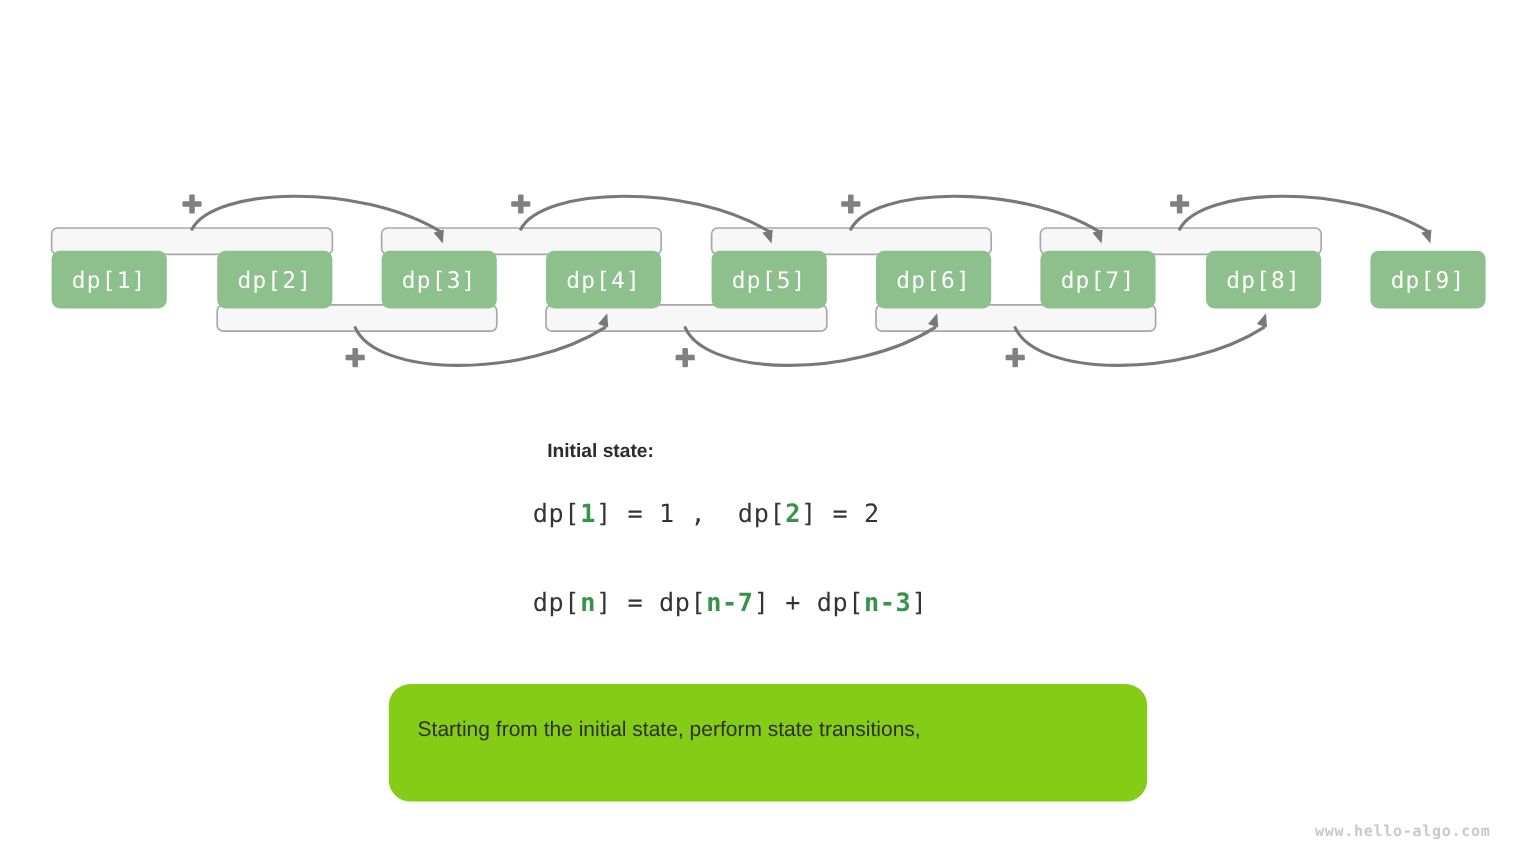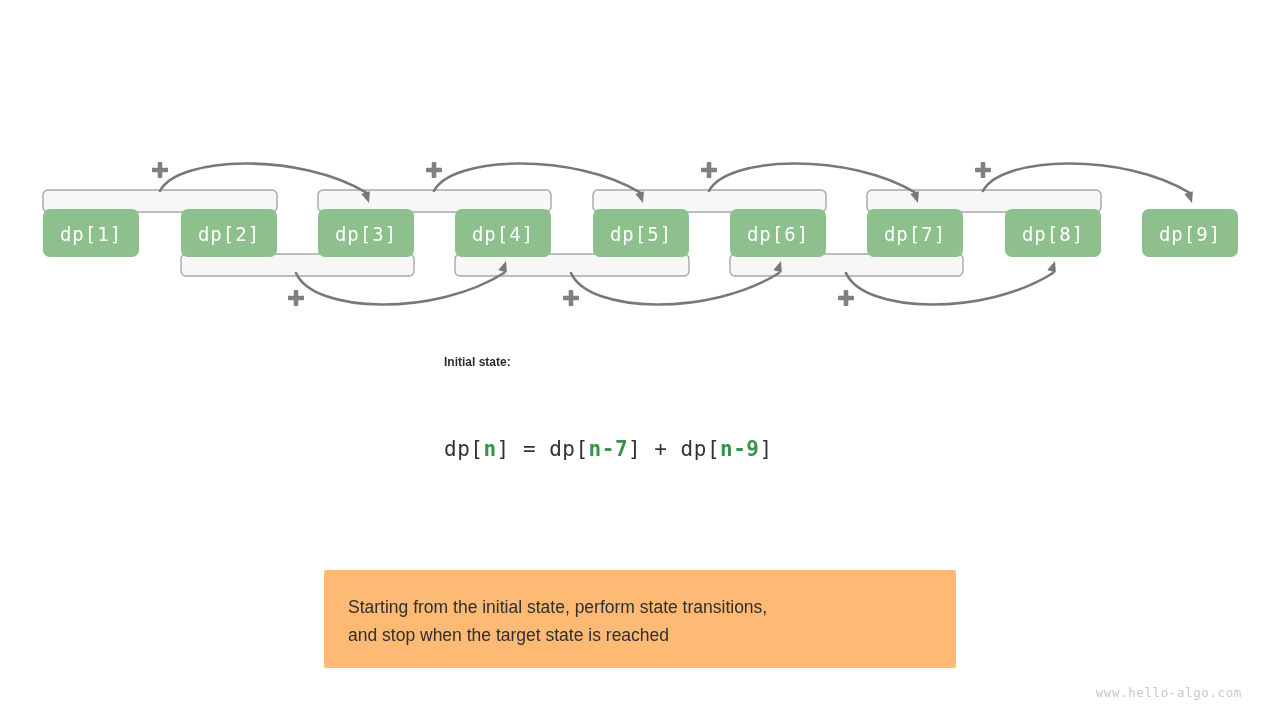--- a/index.html
+++ b/index.html
@@ -55,25 +55,25 @@
 
   
   .text-block {
     position: absolute;
     left: 444px;
     top: 356px;
     width: 620px;
   }
   .heading {
     font-family: "Liberation Sans", sans-serif;
-    font-size: 12px;
+    font-size: 16px;
     font-weight: bold;
     color: #2b2b2b;
     line-height: 1.1;
-    margin: 0;
+    margin: 12px;
   }
   .formula {
     font-family: "DejaVu Sans Mono", "Liberation Mono", monospace;
     font-size: 21px;
     color: #333333;
     margin: 0;
     letter-spacing: 0.5px;
     white-space: pre;
   }
   .formula .hl {
@@ -83,42 +83,43 @@
   .gap-a { height: 18px; }
   .gap-b { height: 32px; }
 
   
   .note-box {
     position: absolute;
     left: 324px;
     top: 570px;
     width: 632px;
     height: 98px;
-    background: #fdba74;
-    border-radius: 2px;
+    background: #84cc16;
+    border-radius: 18px;
     box-sizing: border-box;
     padding: 23px 24px;
   }
   .note-text {
     font-family: "Liberation Sans", sans-serif;
     font-size: 17.5px;
     color: #2f2f2f;
     line-height: 1.62;
     margin: 0;
   }
 
   
   .watermark {
     position: absolute;
     right: 38px;
     bottom: 20px;
     font-family: "DejaVu Sans Mono", "Liberation Mono", monospace;
     font-size: 12.5px;
     color: #c9c9c9;
     letter-spacing: 0.6px;
+    font-weight: bold;
   }
 </style>
 </head>
 <body>
 
 <svg id="diagram-svg" viewBox="0 0 1280 720" xmlns="http://www.w3.org/2000/svg">
   <g id="brackets-top">
       <rect x="43" y="190" width="234" height="22" rx="5" ry="5" class="bracket-fill"></rect>
       <rect x="318" y="190" width="233" height="22" rx="5" ry="5" class="bracket-fill"></rect>
       <rect x="593" y="190" width="233" height="22" rx="5" ry="5" class="bracket-fill"></rect>
@@ -213,23 +214,23 @@
       <g>
         <rect x="838" y="295.7" width="16" height="4.6" rx="1" class="plus-mark"></rect>
         <rect x="843.7" y="290" width="4.6" height="16" rx="1" class="plus-mark"></rect>
       </g>
     </g>
 </svg>
 
 <div class="text-block">
   <p class="heading">Initial state:</p>
   <div class="gap-a"></div>
+  <p class="formula" id="formula-initial"><span>dp[</span><span class="hl">1</span><span>] = 1 ,  dp[</span><span class="hl">2</span><span>] = 2</span></p>
   <div class="gap-b"></div>
   <div class="gap-a"></div>
-  <p class="formula" id="formula-transition"><span>dp[</span><span class="hl">n</span><span>] = dp[</span><span class="hl">n-7</span><span>] + dp[</span><span class="hl">n-9</span><span>]</span></p>
+  <p class="formula" id="formula-transition"><span>dp[</span><span class="hl">n</span><span>] = dp[</span><span class="hl">n-7</span><span>] + dp[</span><span class="hl">n-3</span><span>]</span></p>
 </div>
 
 <div class="note-box">
   <p class="note-text">Starting from the initial state, perform state transitions,</p>
-  <p class="note-text">and stop when the target state is reached</p>
 </div>
 
 <div class="watermark">www.hello-algo.com</div>
 
 </body></html>

